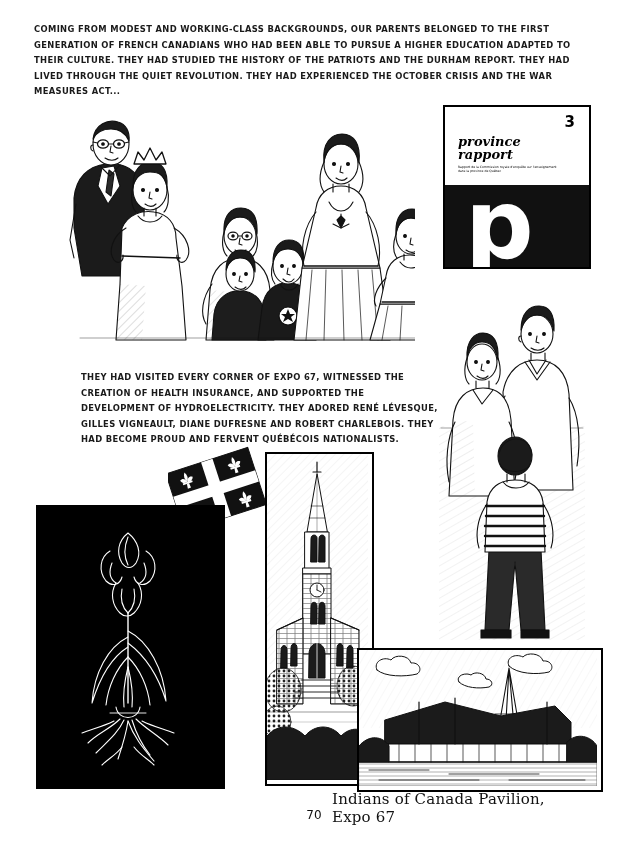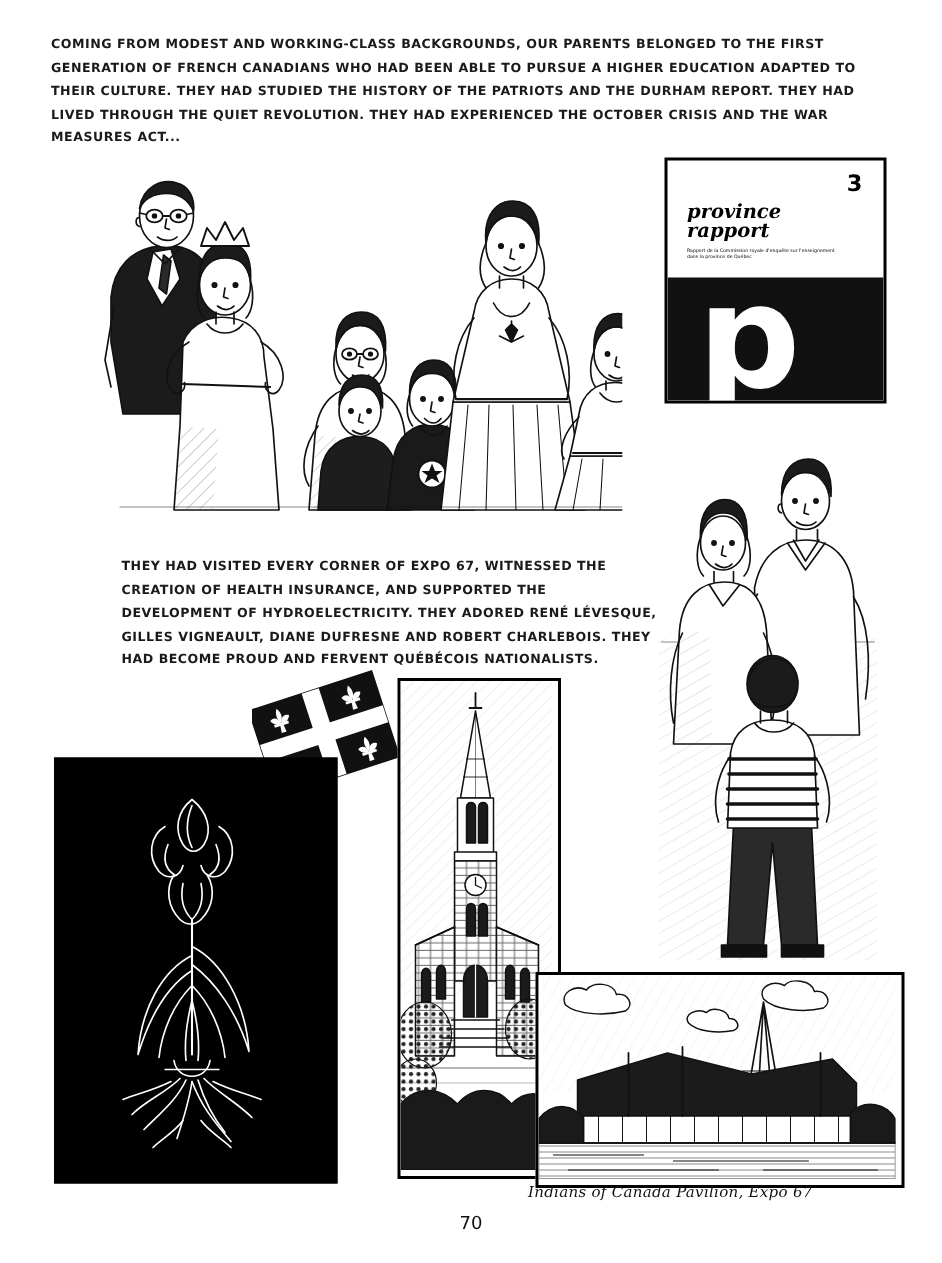--- a/index.html
+++ b/index.html
@@ -91,26 +91,25 @@
   }
 
   
   #panel-expo {
     left: 357px; top: 648px; width: 242px; height: 140px;
   }
 
   
   #caption-expo {
     position: absolute;
-    left: 352px;
+    left: 332px;
     top: 790px;
     width: 250px;
     font-family: "DejaVu Serif", serif;
-    font-size: 10px;
-    font-style: italic;
+    font-size: 15px;
     color: #111;
     letter-spacing: .2px;
   }
 
   
   #page-number {
     position: absolute;
     left: 0; right: 0;
     top: 808px;
     text-align: center;

